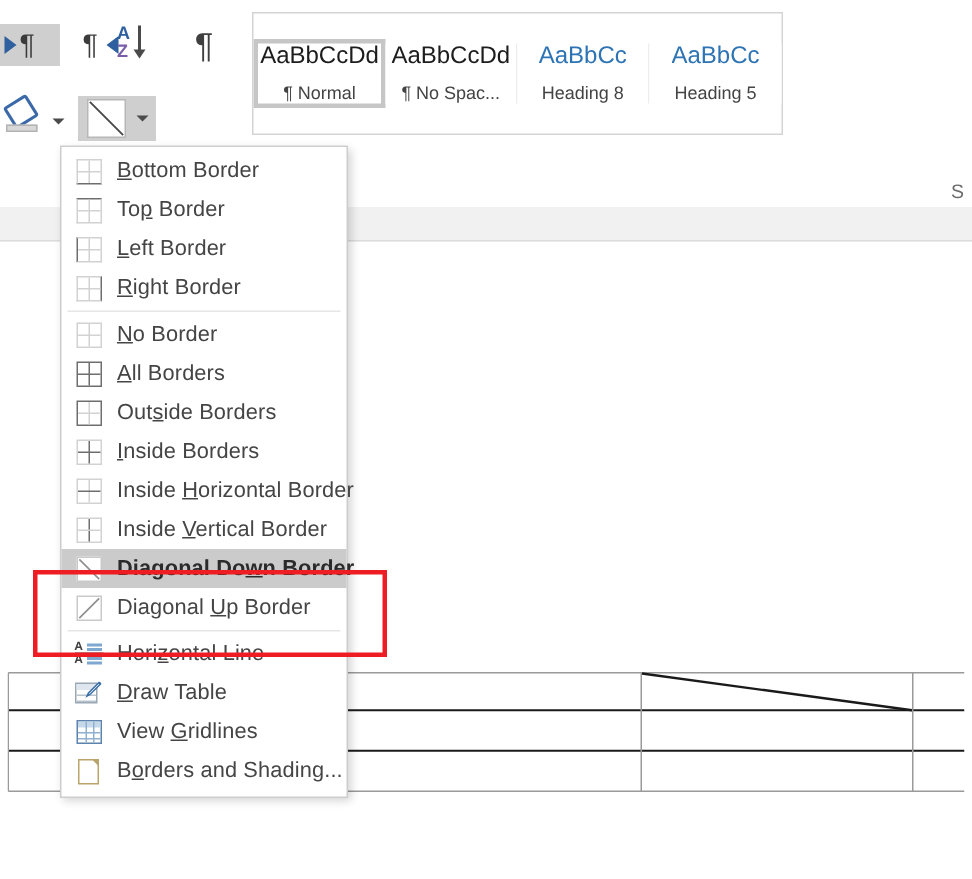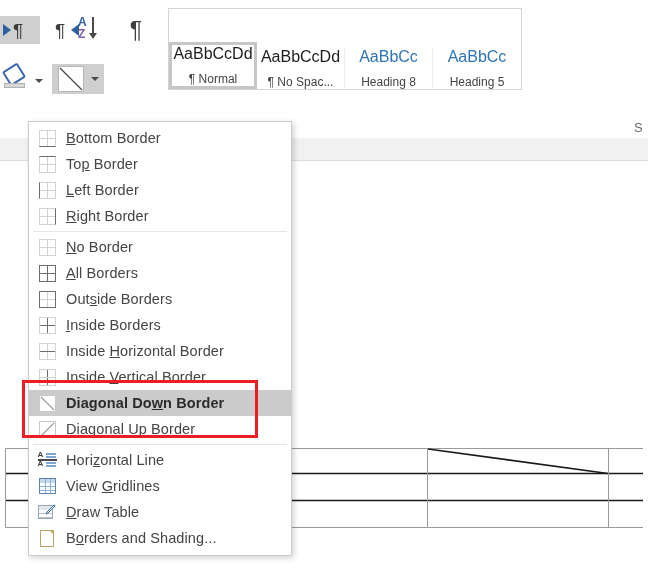--- a/index.html
+++ b/index.html
@@ -147,21 +147,21 @@
     position: absolute;
     left: 0; top: 0; width: 100%; height: 100%;
   }
 
   
   #style-gallery {
     position: absolute;
     left: 168px; top: 8px;
     height: 82px;
     display: flex;
-    align-items: flex-end;
+    align-items: center;
     background: #ffffff;
     border: 1px solid #d4d4d4;
     box-sizing: border-box;
   }
   .style-item {
     width: 88px;
     display: flex;
     flex-direction: column;
     align-items: center;
     justify-content: center;
@@ -201,29 +201,28 @@
   
   #doc-table {
     position: absolute;
     left: 5px; top: 288px;
     width: 638px; height: 80px;
   }
 
   
   #border-menu {
     position: absolute;
-    left: 28px; top: 97px;
-    width: 264px;
+    left: 40px; top: 97px;
+    width: 192px;
     background: #ffffff;
     border: 1px solid #cdcdcd;
     box-shadow: 2px 2px 6px rgba(0,0,0,.18);
     padding: 3px 0 4px 0;
     box-sizing: border-box;
     z-index: 20;
-    margin-top: 24px;
   }
   .menu-item {
     position: relative;
     height: 26px;
     display: flex;
     align-items: center;
     padding-left: 6px;
     box-sizing: border-box;
     cursor: default;
   }
@@ -574,48 +573,48 @@
           <span class="hl-dash d2"></span>
           <span class="hl-dash d3"></span>
           <span class="hl-dash d4"></span>
           <span class="hl-rule"></span>
         </span>
       </span>
       <span class="mi-label">Hori<u>z</u>ontal Line</span>
     </div>
     <div class="menu-item">
       <span class="mi-icon">
-        <span class="vg-icon">
-          <i class="vg-top"></i>
-          <i class="vgh" style="top:7px"></i>
-          <i class="vgh" style="top:11px"></i>
-          <i class="vgv" style="left:5px"></i>
-          <i class="vgv" style="left:10px"></i>
-        </span>
-      </span>
-      <span class="mi-label">View <u>G</u>ridlines</span>
-    </div>
-    <div class="menu-item">
-      <span class="mi-icon">
         <span class="draw-icon">
           <span class="dt-grid">
             <span class="dt-hdr"></span>
             <span class="dt-row" style="top:7px"></span>
             <span class="dt-row" style="top:11px"></span>
           </span>
           <svg class="dt-pencil" viewBox="0 0 13 13">
             <path d="M2 11 L4 10 L11 3 L10 2 L3 9 Z" fill="#ffffff" stroke="#3a6ea5" stroke-width="1"></path>
             <path d="M10 2 L11 3" stroke="#3a6ea5" stroke-width="1.4"></path>
           </svg>
         </span>
       </span>
       <span class="mi-label"><u>D</u>raw Table</span>
     </div>
     <div class="menu-item">
       <span class="mi-icon">
+        <span class="vg-icon">
+          <i class="vg-top"></i>
+          <i class="vgh" style="top:7px"></i>
+          <i class="vgh" style="top:11px"></i>
+          <i class="vgv" style="left:5px"></i>
+          <i class="vgv" style="left:10px"></i>
+        </span>
+      </span>
+      <span class="mi-label">View <u>G</u>ridlines</span>
+    </div>
+    <div class="menu-item">
+      <span class="mi-icon">
         <span class="page-icon">
           <span class="fold"></span>
         </span>
       </span>
       <span class="mi-label">B<u>o</u>rders and Shading...</span>
     </div>
   </div>
 
 <div id="annotation-box" style="border-color: rgb(238, 29, 36);"></div>
 

